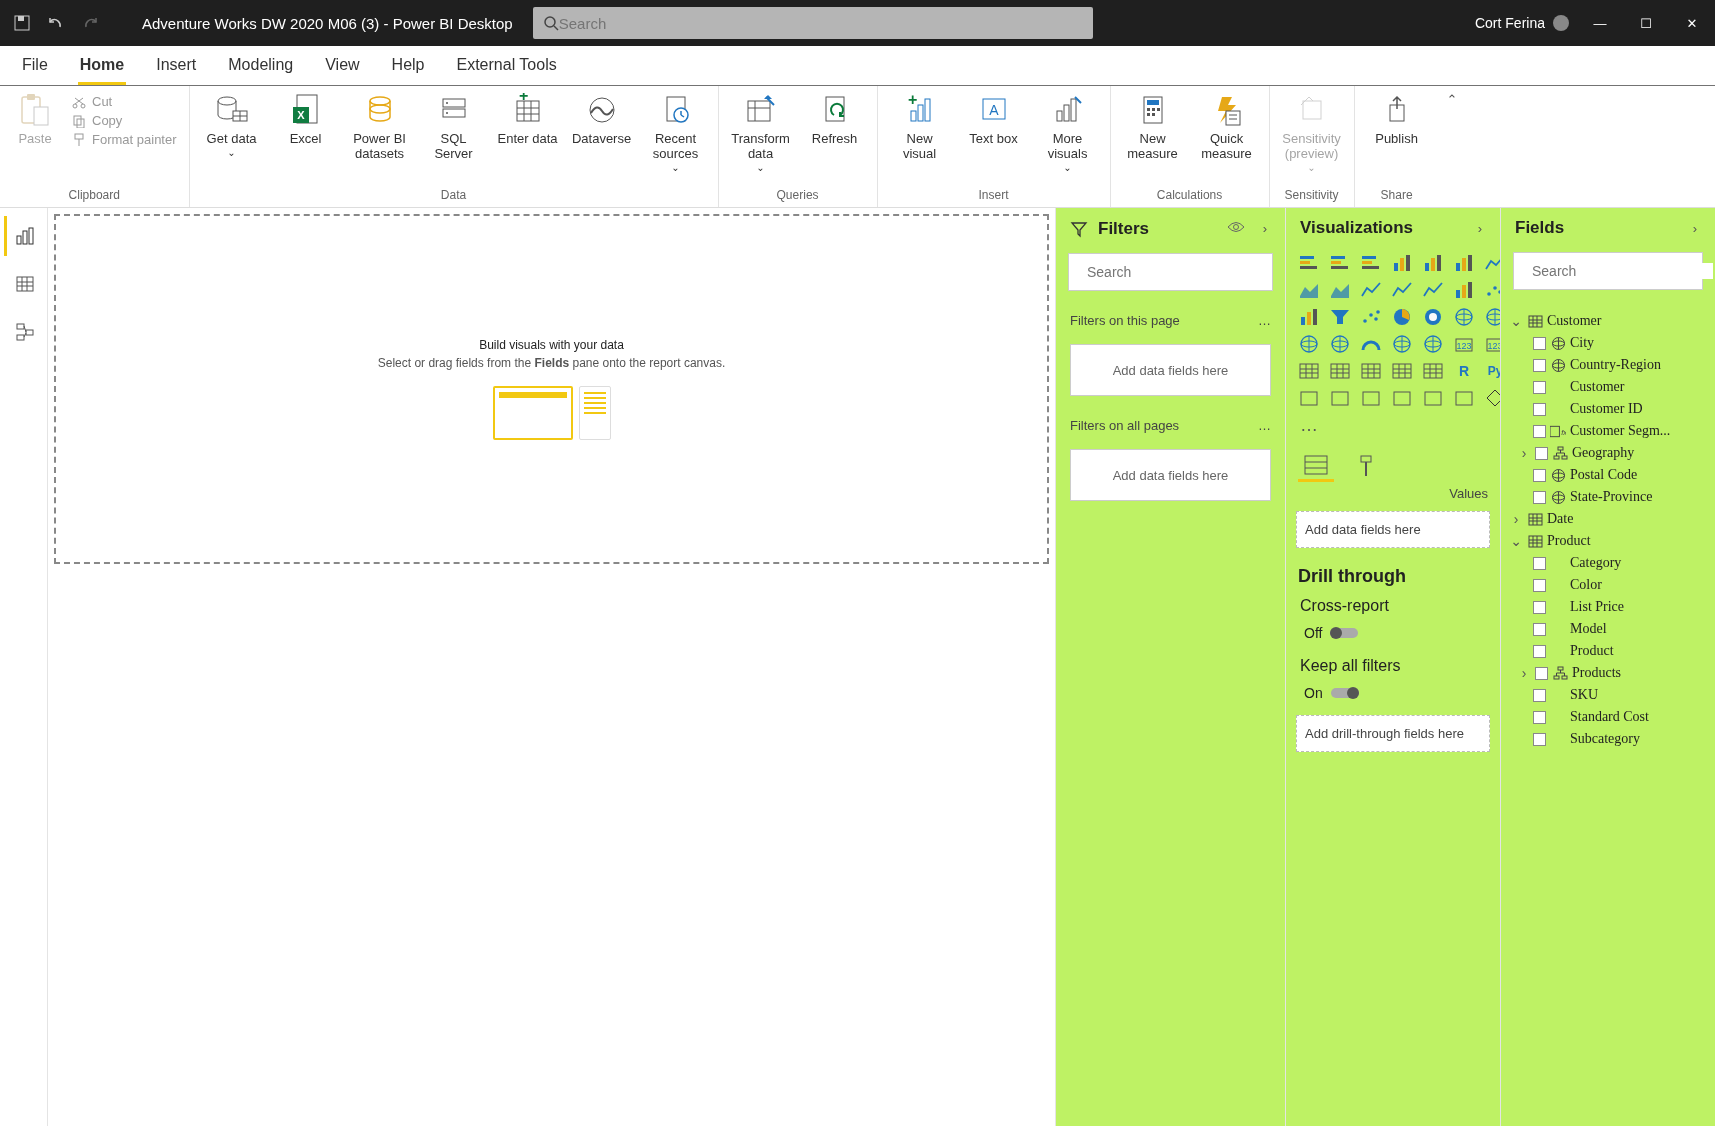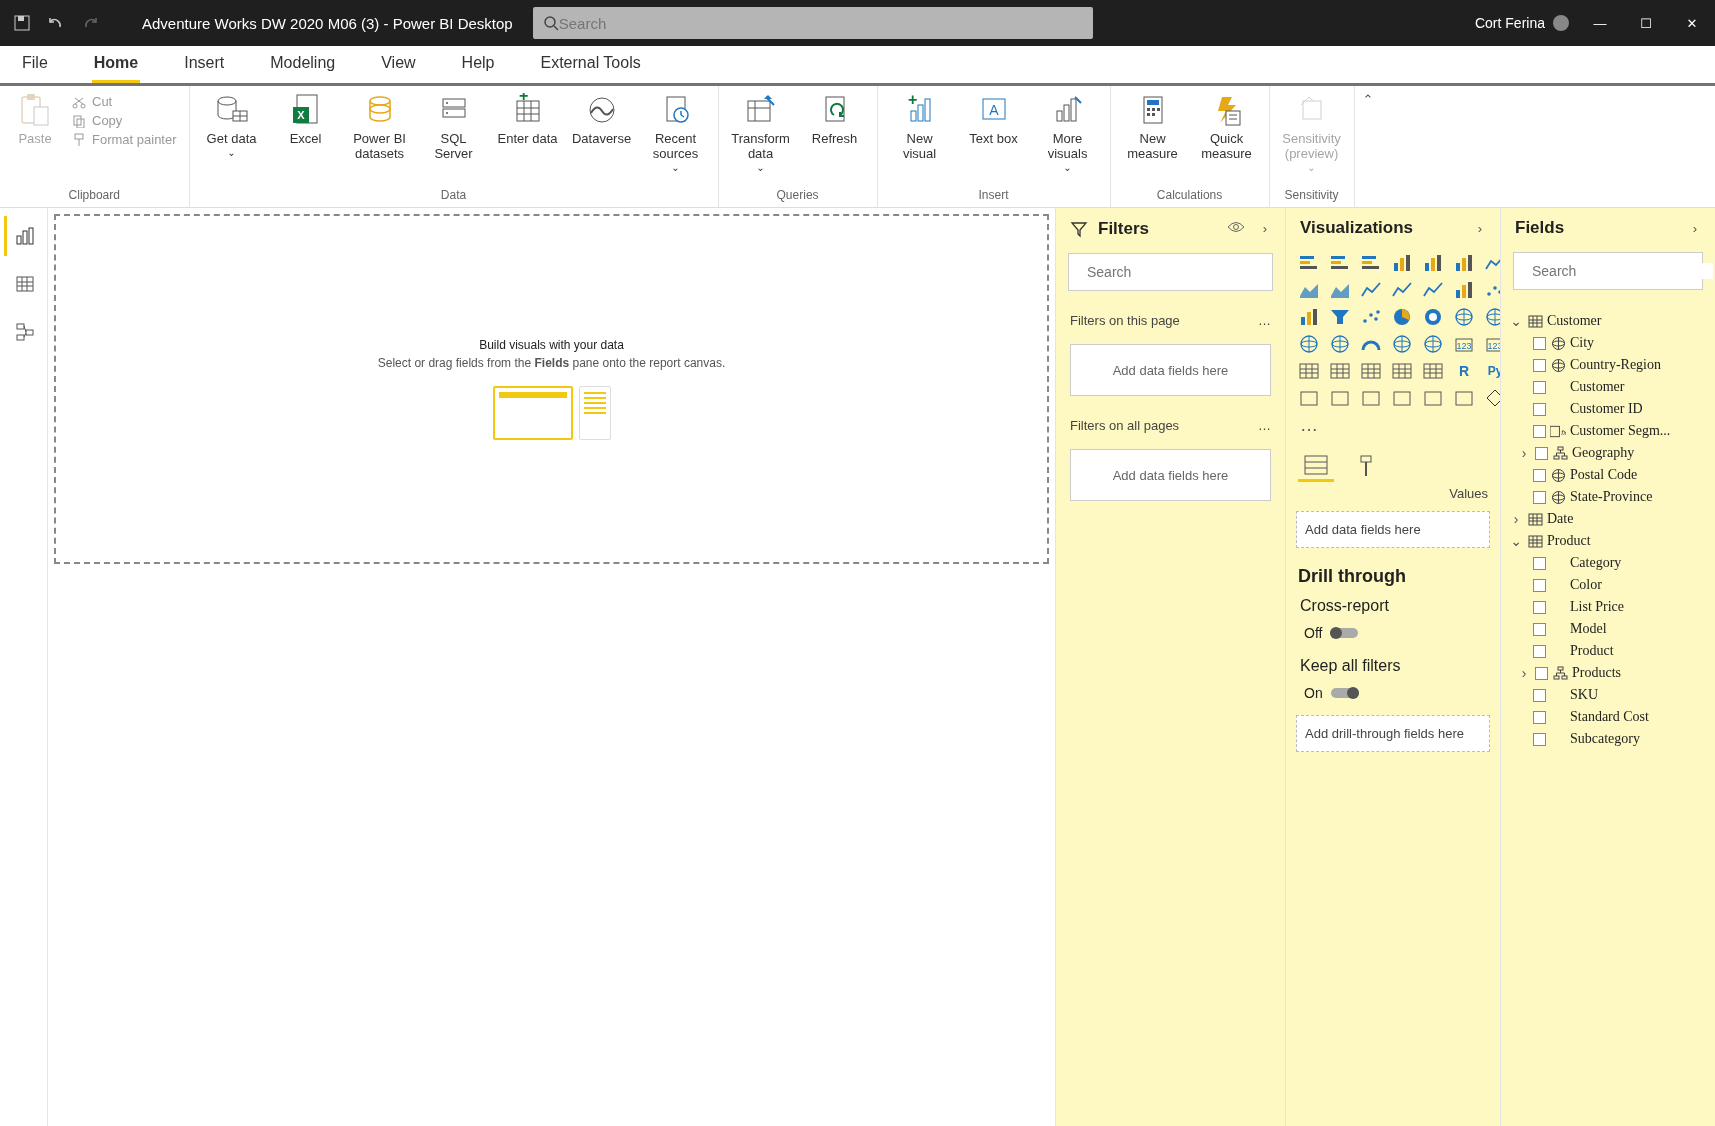--- a/index.html
+++ b/index.html
@@ -11,21 +11,21 @@
 .titlebar .qat-btn { width: 24px; height:24px; display:flex; align-items:center; justify-content:center; cursor:pointer; color:#ccc;}
 .titlebar .doc-title { margin-left: 30px; font-size: 15px; color:#fff;}
 .searchbar { flex:0 0 560px; margin-left: 20px; height:32px; background:#b5b5b5; display:flex; align-items:center; padding:0 10px; border-radius:2px;}
 .searchbar input { flex:1; border:none; background:transparent; font-size:15px; outline:none; color:#333;}
 .titlebar .user { margin-left:auto; display:flex; align-items:center; gap:8px; padding-right:8px; color:#fff; font-size:14px;}
 .titlebar .user .avatar { width:16px; height:16px; border-radius:50%; background:#888;}
 .winbtns { display:flex; gap:0;}
 .winbtns .wb { width:46px; height:46px; display:flex; align-items:center; justify-content:center; cursor:pointer; color:#fff; font-size:13px;}
 
 
-.menubar { height:40px; display:flex; align-items:flex-end; padding:0 20px; gap:42px; border-bottom:3px solid #737373;}
+.menubar { height:40px; display:flex; align-items:flex-end; padding:0 20px; gap:28px; border-bottom:1px solid #737373;}
 .menubar .mitem { font-size:16px; padding:8px 2px 8px; cursor:pointer; border-bottom:3px solid transparent; color:#333;}
 .menubar .mitem.active { border-bottom-color:#f2c811; font-weight:600;}
 
 
 .ribbon { display:flex; border-bottom:1px solid #ddd; height:122px; }
 .rgroup { border-right:1px solid #e3e3e3; padding:6px 12px 0; display:flex; flex-direction:column; align-items:center;}
 .rgroup .buttons { display:flex; gap:14px; align-items:flex-start; flex:1;}
 .rgroup .glabel { font-size:12px; color:#666; padding:3px 0 5px;}
 .rbtn { display:flex; flex-direction:column; align-items:center; width:60px; cursor:pointer; text-align:center; font-size:13px; color:#333; line-height:1.15;}
 .rbtn .ic { width:36px; height:36px; margin-bottom:4px; display:flex; align-items:center; justify-content:center;}
@@ -46,21 +46,21 @@
 .canvas { border:2px dashed #888; height:350px; display:flex; flex-direction:column; align-items:center; justify-content:center; text-align:center;}
 .canvas .ctitle { font-weight:400; font-size:12px; margin-bottom:4px;}
 .canvas .csub { font-size:12px; color:#555; line-height:1.3;}
 .canvas .cimg { margin-top:14px; display:flex; gap:6px;}
 .cimg .box1 { width:80px; height:54px; border:2px solid #f2c811; border-radius:2px; position:relative; background:#fff;}
 .cimg .box1::before { content:""; position:absolute; top:4px; left:4px; right:4px; height:6px; background:#f2c811;}
 .cimg .box2 { width:32px; height:54px; border:1px solid #ddd; border-radius:2px; background:#fff; display:flex; flex-direction:column; gap:3px; padding:5px 4px;}
 .cimg .box2 .line { height:2px; background:#f2c811;}
 
 
-.pane { border-left:1px solid #e4e4e4; display:flex; flex-direction:column; background:#fef9c3;}
+.pane { border-left:1px solid #e4e4e4; display:flex; flex-direction:column; background:#bef264;}
 .pane-header { display:flex; align-items:center; padding:10px 14px; gap:10px;}
 .pane-header .ptitle { font-size:17px; font-weight:600; flex:1;}
 .pane-header .picon { cursor:pointer; color:#555; padding:2px 4px;}
 .pane .search { margin:4px 12px 14px; height:38px; border:1px solid #ccc; background:#fff; display:flex; align-items:center; padding:0 10px; gap:8px;}
 .pane .search input { flex:1; border:none; outline:none; font-size:14px;}
 .filters-pane { width:230px;}
 .filters-pane .fsec { padding:8px 14px;}
 .filters-pane .fsec .fhead { display:flex; justify-content:space-between; font-size:13px; color:#444; margin-bottom:8px;}
 .filters-pane .drop { border:1px solid #ccc; background:#fff; height:52px; display:flex; align-items:center; justify-content:center; color:#666; margin:0 14px 14px;}
 
@@ -383,20 +383,34 @@
               <path d="M4 12 L12 4 L16 8" stroke="#999" fill="none"></path>
             </svg>
           </div>
           <span>Sensitivity (preview)</span> 
           <span style="font-size:10px">⌄</span>
         </div>
     </div>
     <div class="glabel">Sensitivity</div>
   </div>
 
+  <div class="rgroup" style="border-right:none">
+    <div class="buttons">
+      <div class="rbtn">
+          <div class="ic">
+            <svg width="30" height="34" viewBox="0 0 30 34">
+              <rect x="8" y="12" width="14" height="16" fill="none" stroke="#555"></rect>
+              <path d="M15 4 L15 16 M11 8 L15 4 L19 8" fill="none" stroke="#555" stroke-width="1.5"></path>
+            </svg>
+          </div>
+          <span>Publish</span>
+        </div>
+    </div>
+    <div class="glabel">Share</div>
+  </div>
   <div class="expand-caret">⌃</div>
 </div>
 
 <div class="body">
 
   <div class="leftrail">
     <div class="lr active">
         <svg width="20" height="20" viewBox="0 0 20 20">
           <rect x="2" y="10" width="4" height="8" fill="none" stroke="#333"></rect>
           <rect x="8" y="5" width="4" height="13" fill="none" stroke="#333"></rect>

